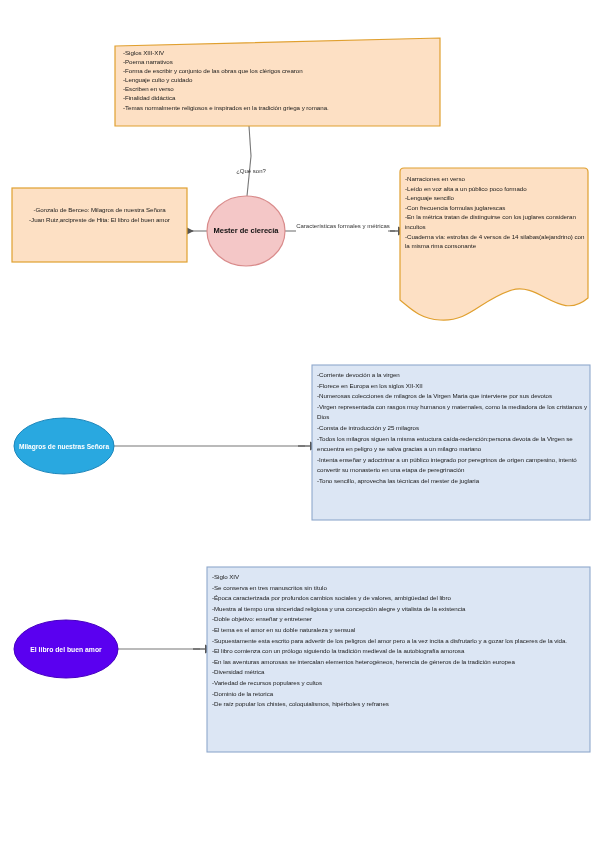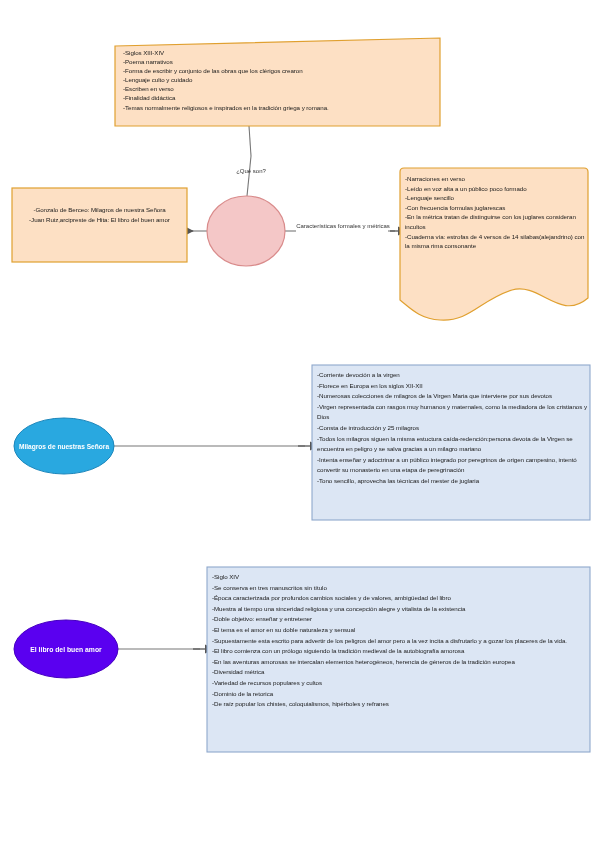--- a/index.html
+++ b/index.html
@@ -249,20 +249,23 @@
     <div class="txt">
         <p>-Narraciones en verso</p>
         <p>-Leído en voz alta a un público poco formado</p>
         <p>-Lenguaje sencillo</p>
         <p>-Con frecuencia formulas juglarescas</p>
         <p>-En la métrica tratan de distinguirse con los juglares consideran incultos</p>
         <p>-Cuaderna vía: estrofas de 4 versos de 14 silabas(alejandrino) con la misma rima consonante</p>
       </div>
   </div>
 
+  <div class="node" id="node-mester-clerecia">
+    <div class="ellipse-label">Mester de clerecía</div>
+  </div>
 
   <div class="edge-label" id="label-que-son">¿Qué son?</div>
   <div class="edge-label" id="label-caracteristicas">Características formales y métricas</div>
 
   <div class="node" id="node-milagros">
     <div class="ellipse-label">Milagros de nuestras Señora</div>
   </div>
 
   <div class="node" id="box-milagros">
     <div class="txt">

